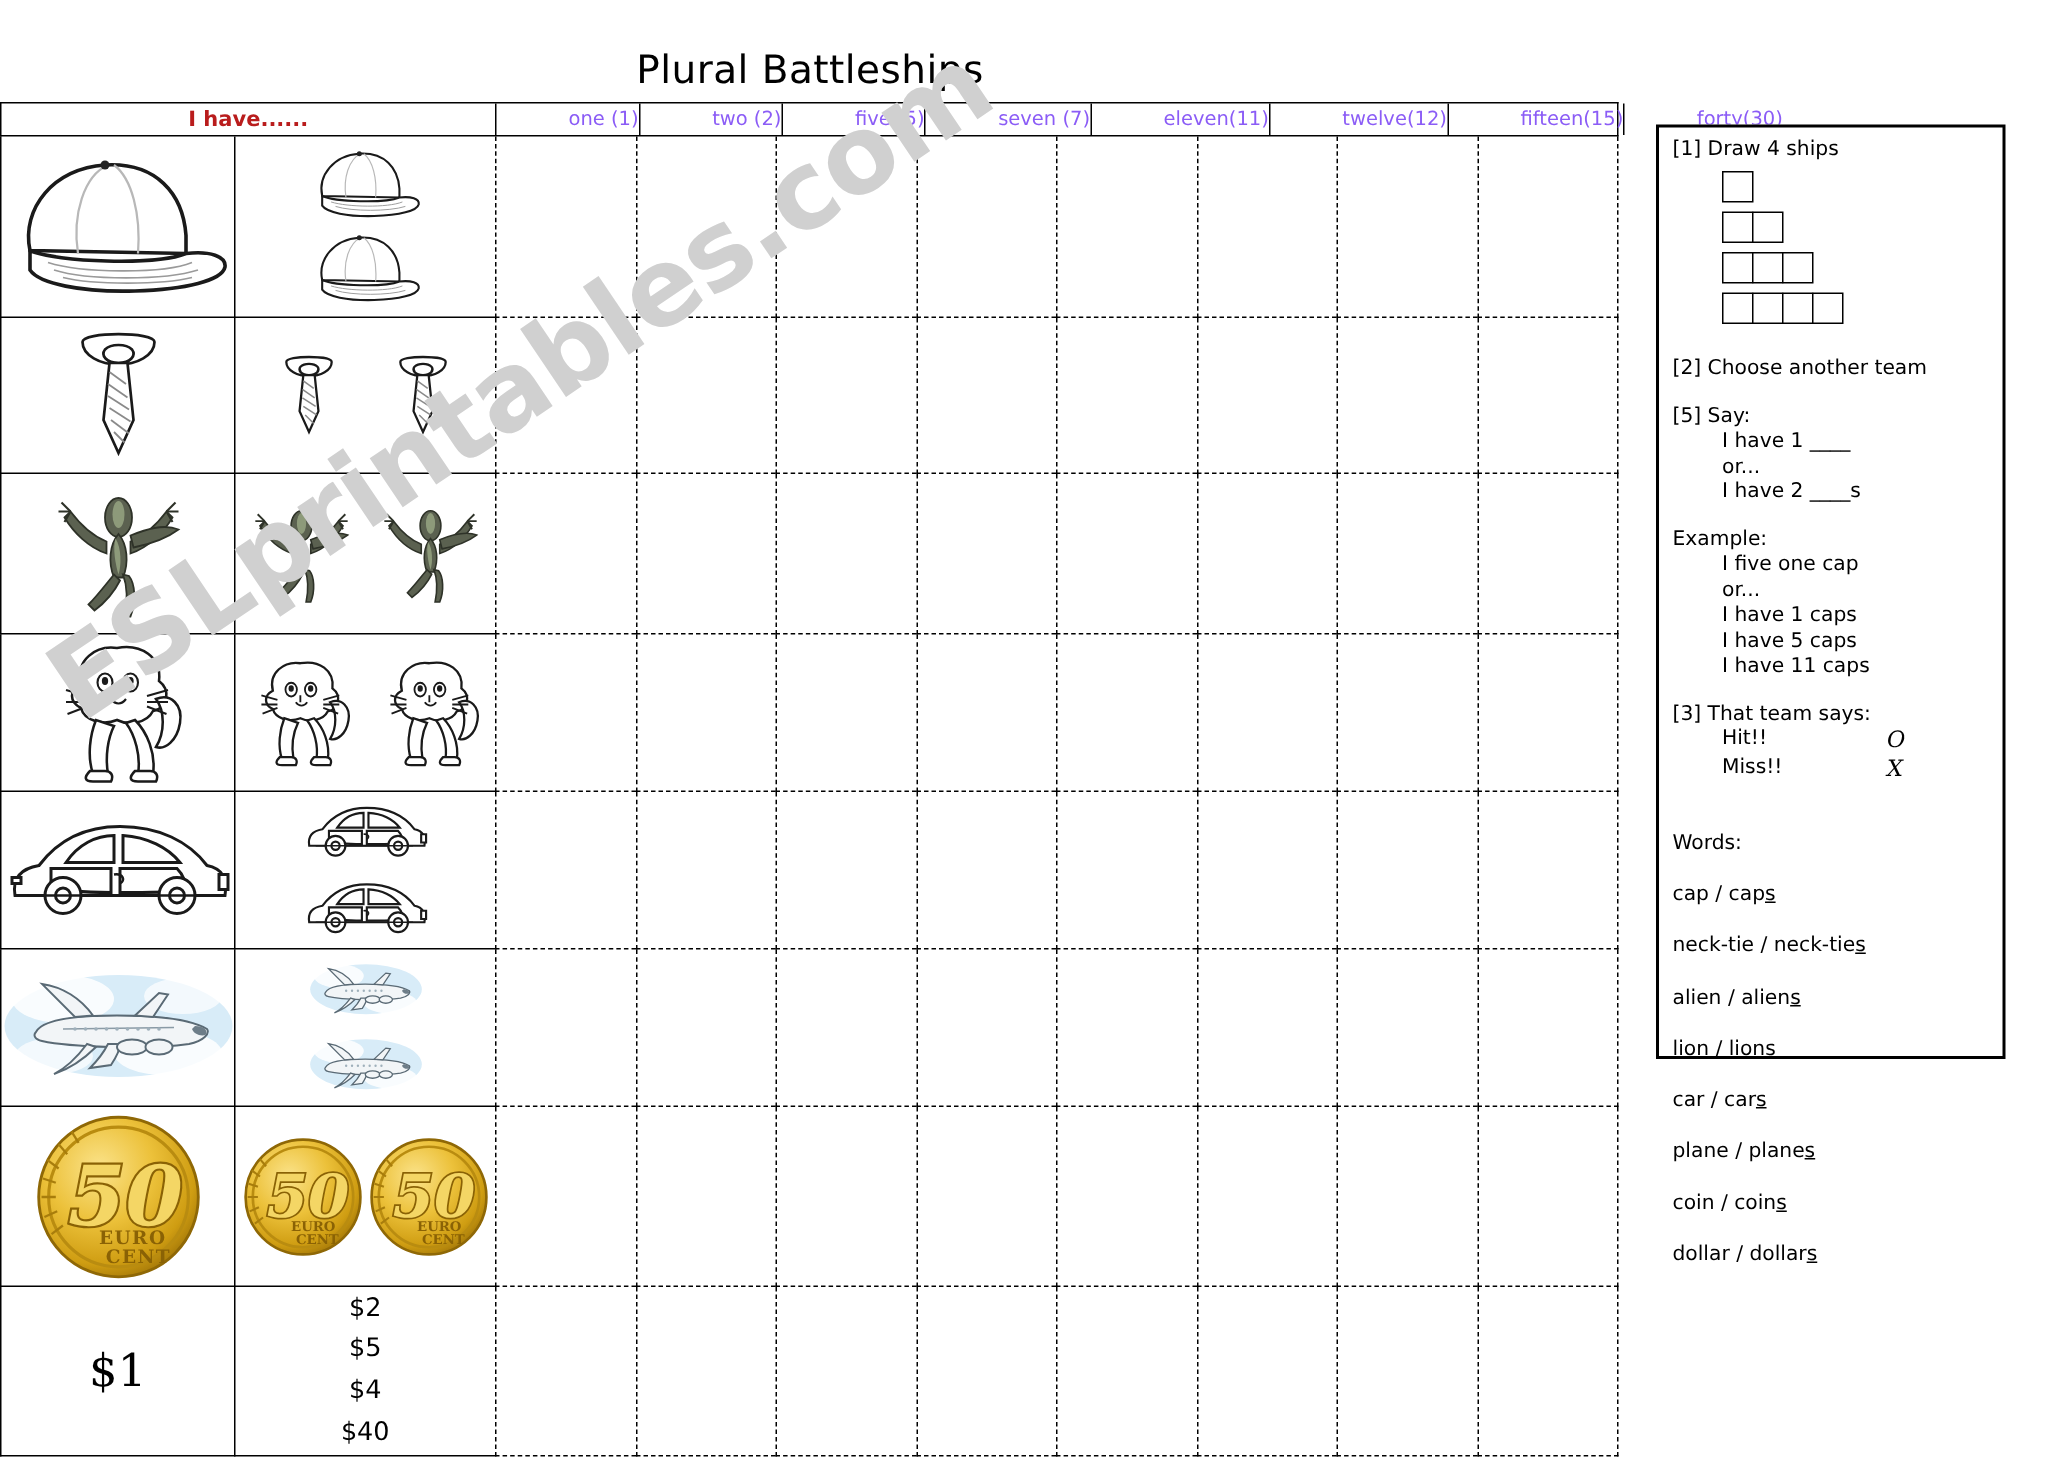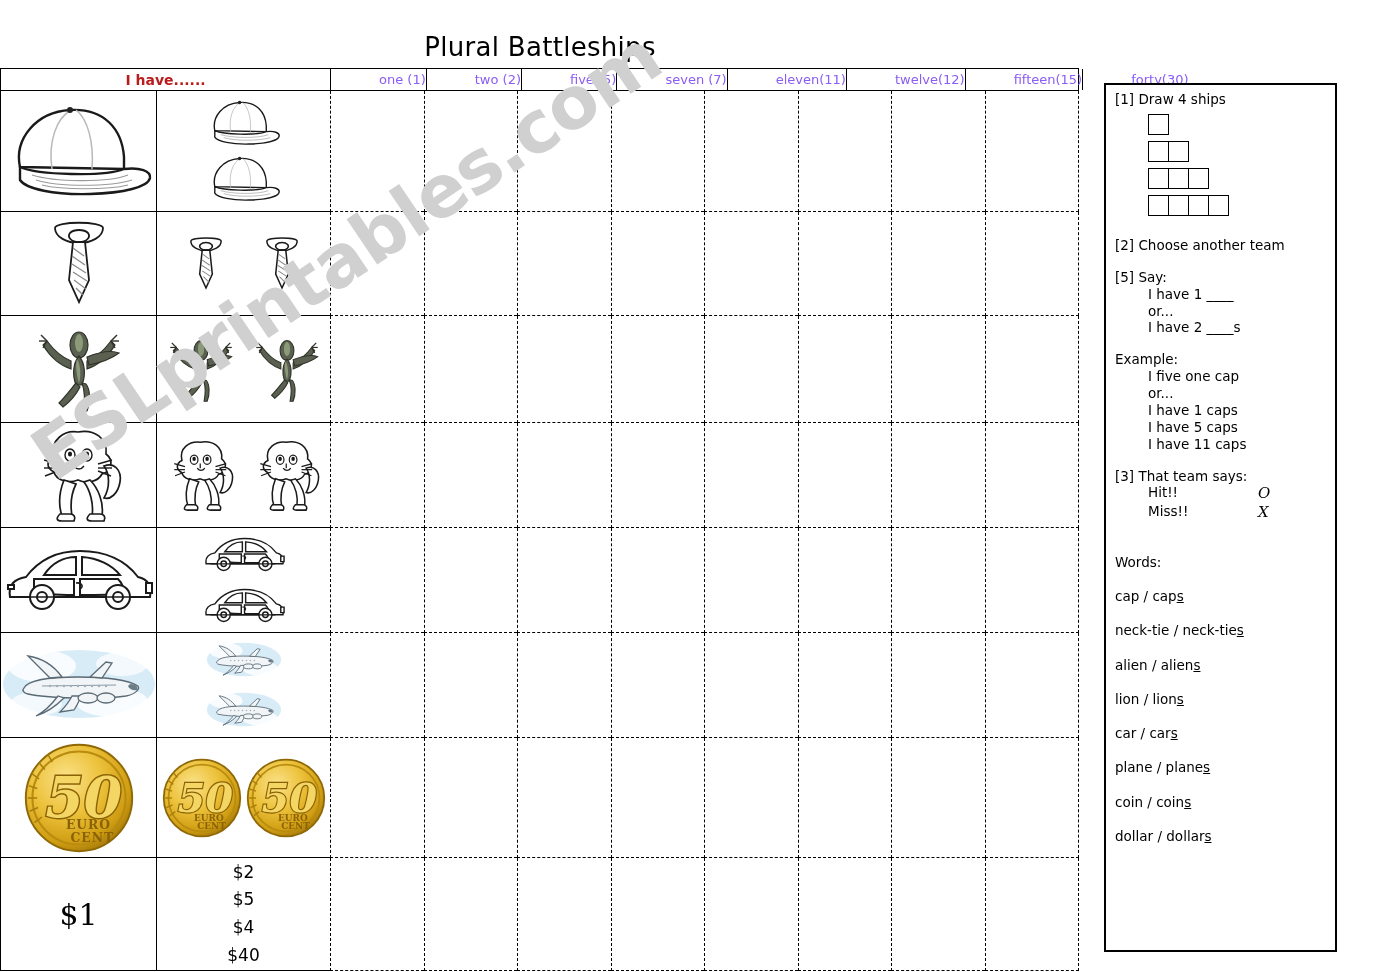--- a/index.html
+++ b/index.html
@@ -152,21 +152,21 @@
 
   
   .art { display:block; }
   .stack-v { display:flex; flex-direction:column; align-items:center; justify-content:center; gap:4px; }
   .stack-h { display:flex; flex-direction:row; align-items:center; justify-content:center; gap:6px; }
 
   
   #panel {
     position: absolute;
     left: 1104px; top: 83px;
-    width: 233px; height: 869px;
+    width: 233px; height: 623px;
     box-sizing: border-box;
     border: 2px solid #000;
     background: #fff;
     padding: 6px 9px 0 9px;
     font-family: "DejaVu Sans", sans-serif;
     font-size: 13.5px;
     color: #000;
     z-index: 12;
   }
   .p-line { line-height: 1.25; white-space: nowrap; }

